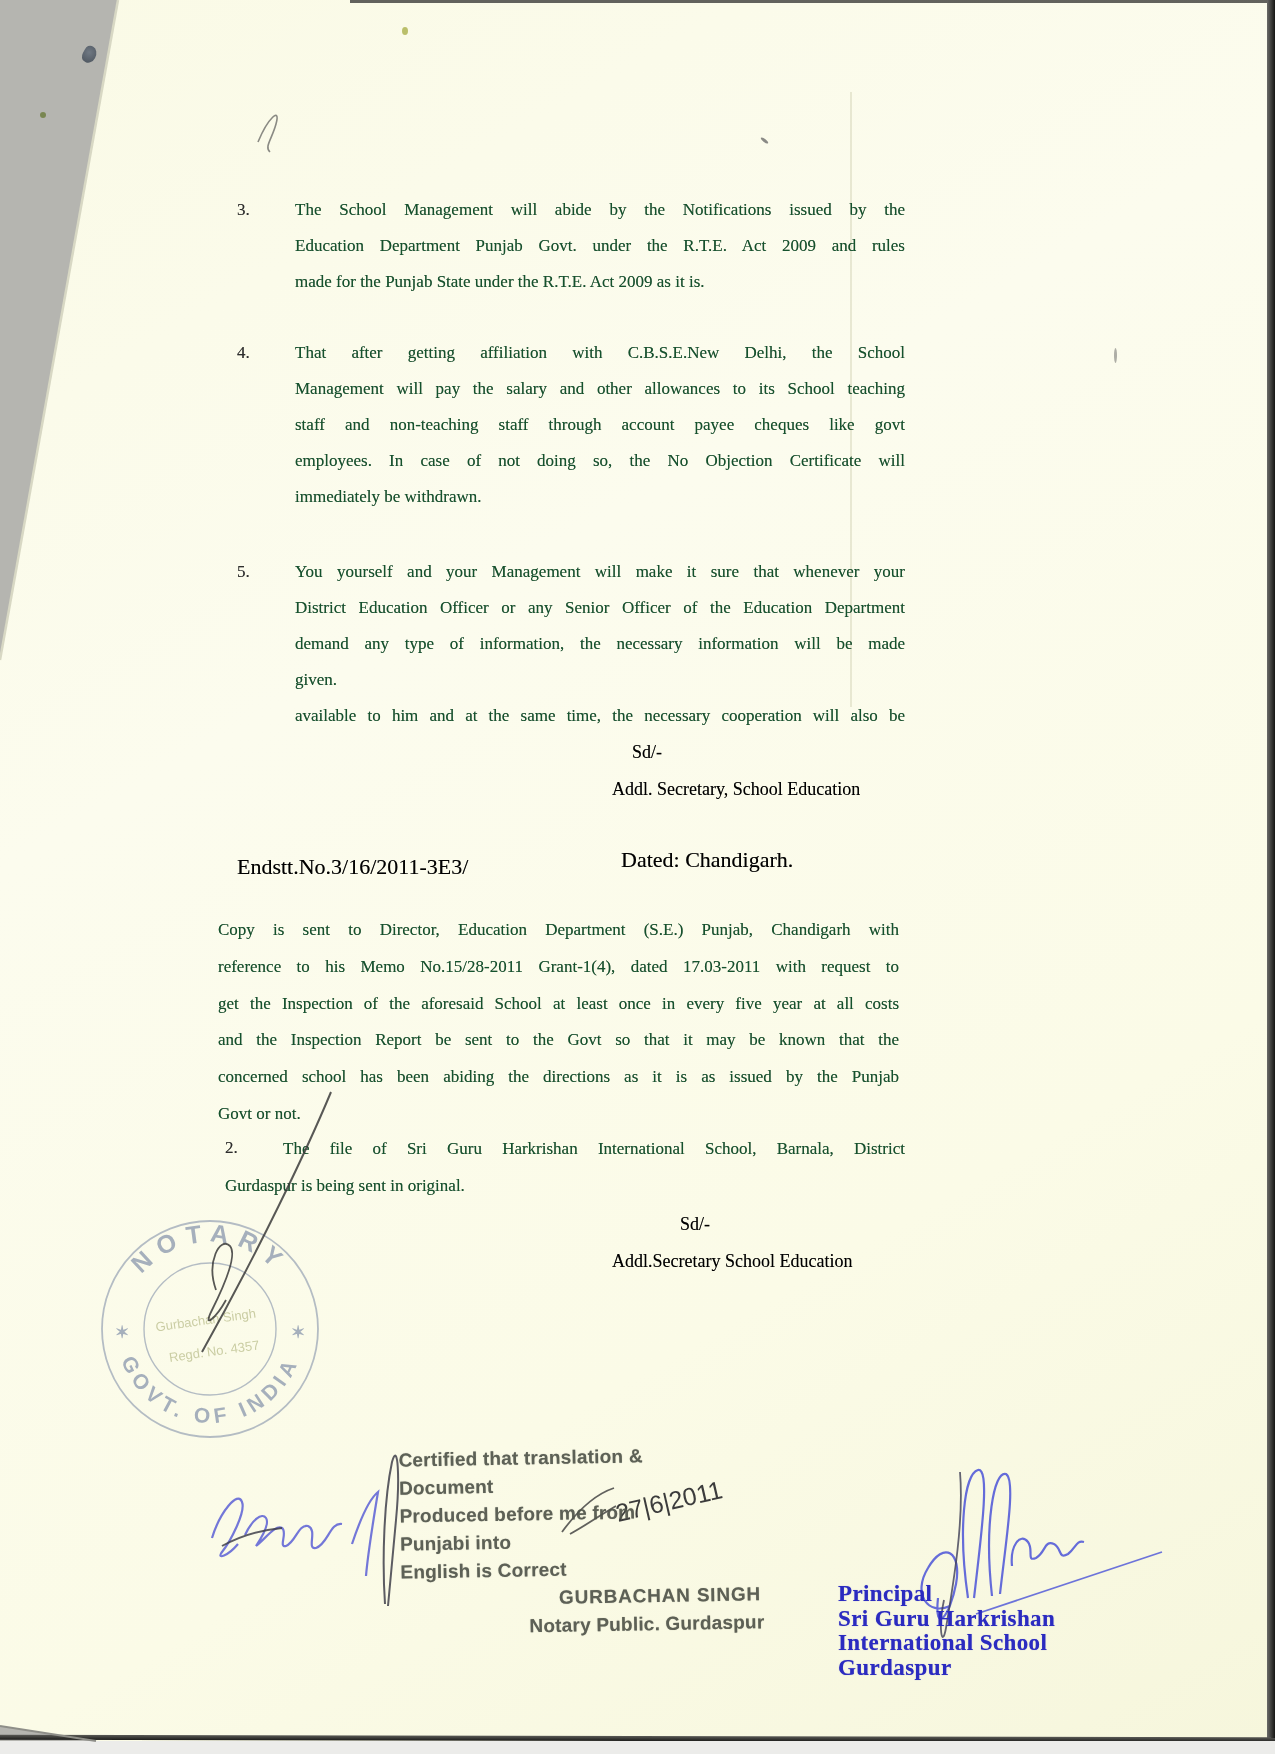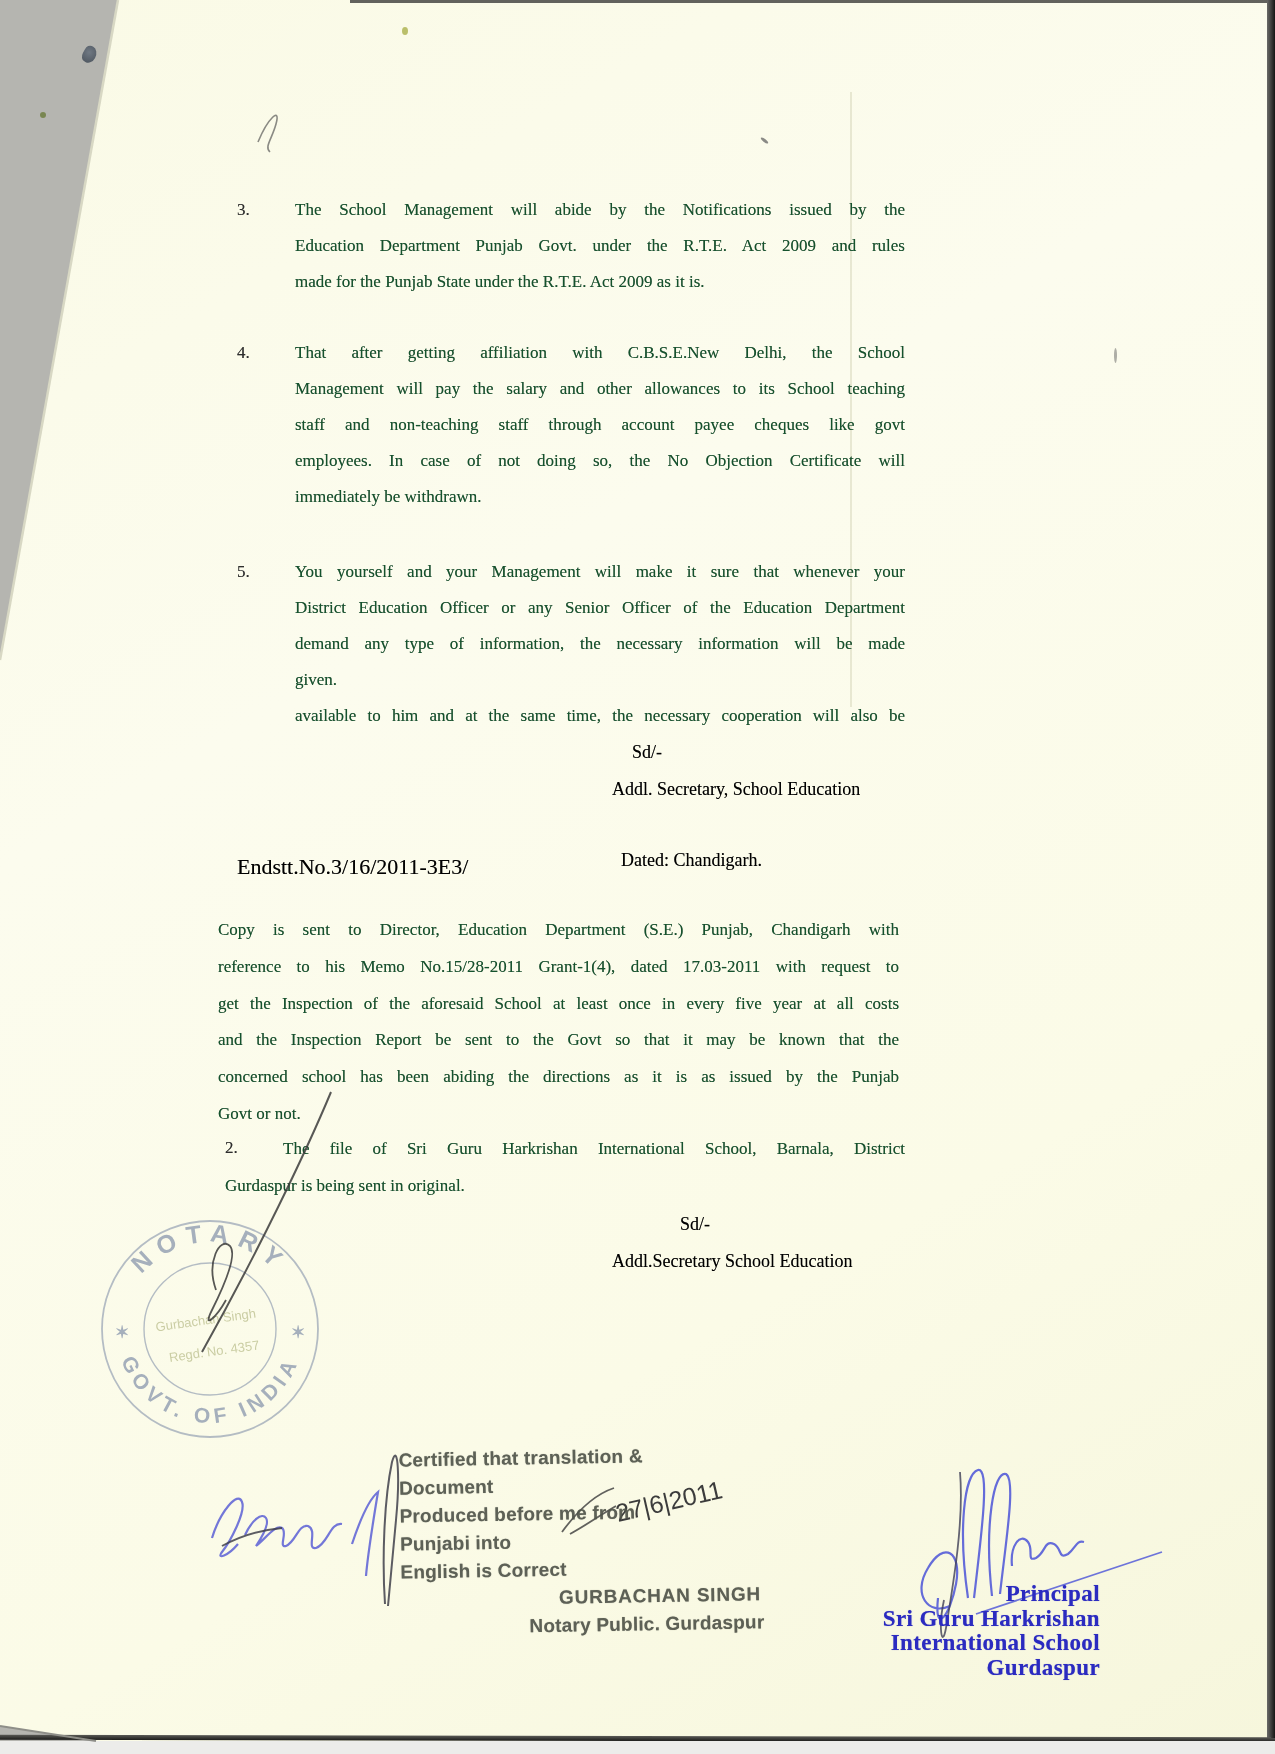--- a/index.html
+++ b/index.html
@@ -30,21 +30,21 @@
             text-shadow:0 0 .6px rgba(35,35,35,.5);}
 
   
   #cert-stamp{position:absolute;left:400px;top:1444px;width:300px;color:#50544a;
               font:bold 19px/28px "Liberation Sans",sans-serif;transform:rotate(-1deg);
               letter-spacing:.2px;opacity:.92;text-shadow:0 0 1px rgba(80,84,74,.45);}
   #cert-stamp .cname{margin-left:158px;white-space:nowrap;letter-spacing:.8px;}
   #cert-stamp .ctitle{margin-left:128px;white-space:nowrap;}
 
   
-  #principal-block{position:absolute;left:838px;top:1582px;width:262px;text-align:right;
+  #principal-block{position:absolute;left:838px;top:1582px;width:262px;text-align:left;
                    color:#2b2bc0;font:bold 23px/24.5px "Liberation Serif",serif;
                    letter-spacing:.4px;text-shadow:0 0 .8px rgba(43,43,192,.55);}
 
   svg text{font-family:"Liberation Sans",sans-serif;}
 </style>
 </head>
 <body>
 
 <div id="scan">
 
@@ -88,21 +88,21 @@
       <div class="ln jl">District Education Officer or any Senior Officer of the Education Department</div>
       <div class="ln jl">demand any type of information, the necessary information will be made</div>
       <div class="ln">given.</div>
       <div class="ln jl">available to him and at the same time, the necessary cooperation will also be</div>
     </div>
 
   <div class="sig-line" style="left:632px;top:740px;">Sd/-</div>
   <div class="sig-line" style="left:612px;top:777px;">Addl. Secretary, School Education</div>
 
   <div class="sig-line" style="left:237px;top:843px;font-size:22px;margin-top:12px;">Endstt.No.3/16/2011-3E3/</div>
-  <div class="sig-line" style="left:621px;top:848px;font-size:18px;">Dated: Chandigarh.</div>
+  <div class="sig-line" style="left:621px;top:848px;font-size:22px;">Dated: Chandigarh.</div>
 
   <div class="body-text" style="left:218px;top:912px;width:681px;line-height:36.8px;">
       <div class="ln jl">Copy is sent to Director, Education Department (S.E.) Punjab, Chandigarh with</div>
       <div class="ln jl">reference to his Memo No.15/28-2011 Grant-1(4), dated 17.03-2011 with request to</div>
       <div class="ln jl">get the Inspection of the aforesaid School at least once in every five year at all costs</div>
       <div class="ln jl">and the Inspection Report be sent to the Govt so that it may be known that the</div>
       <div class="ln jl">concerned school has been abiding the directions as it is as issued by the Punjab</div>
       <div class="ln">Govt or not.</div>
     </div>
 

